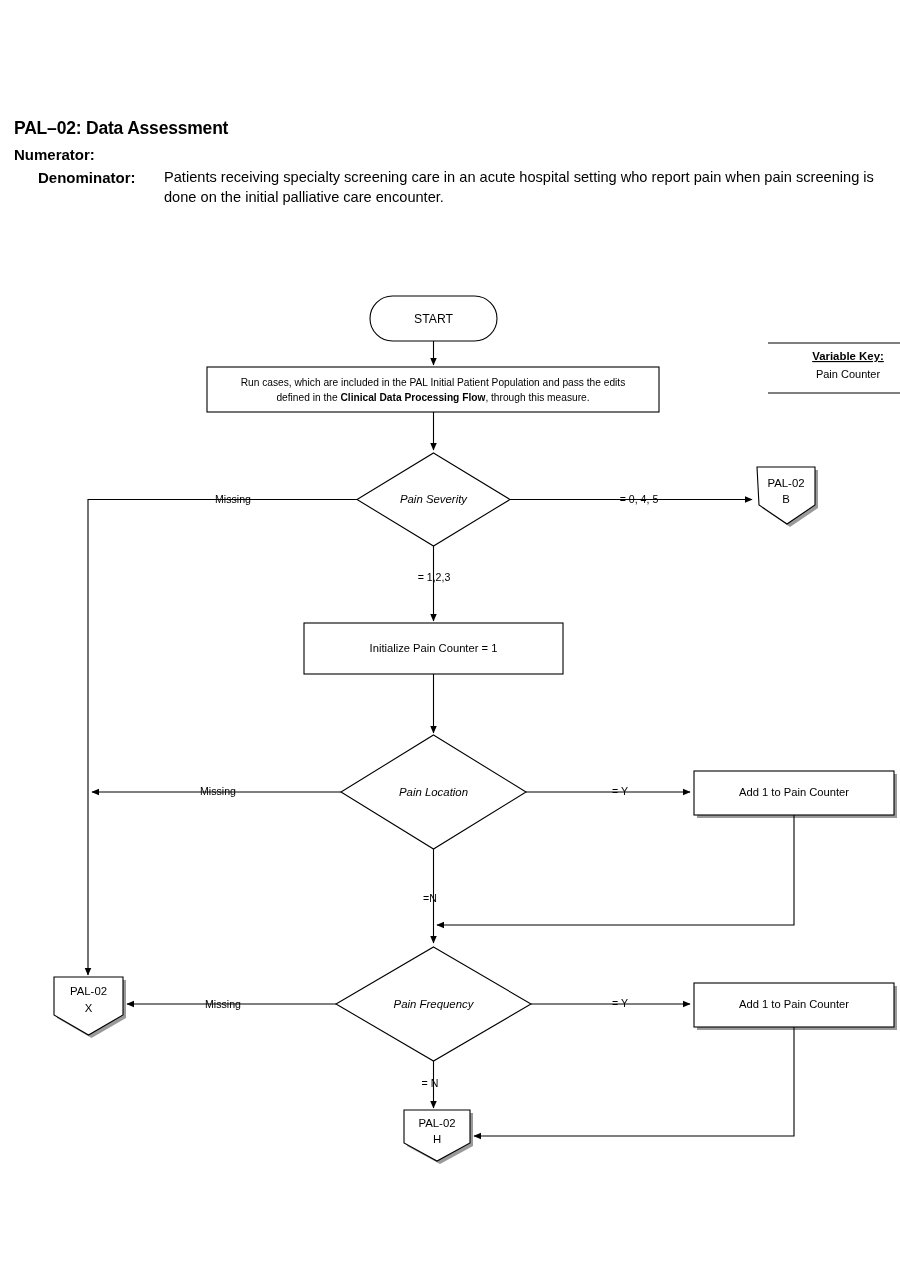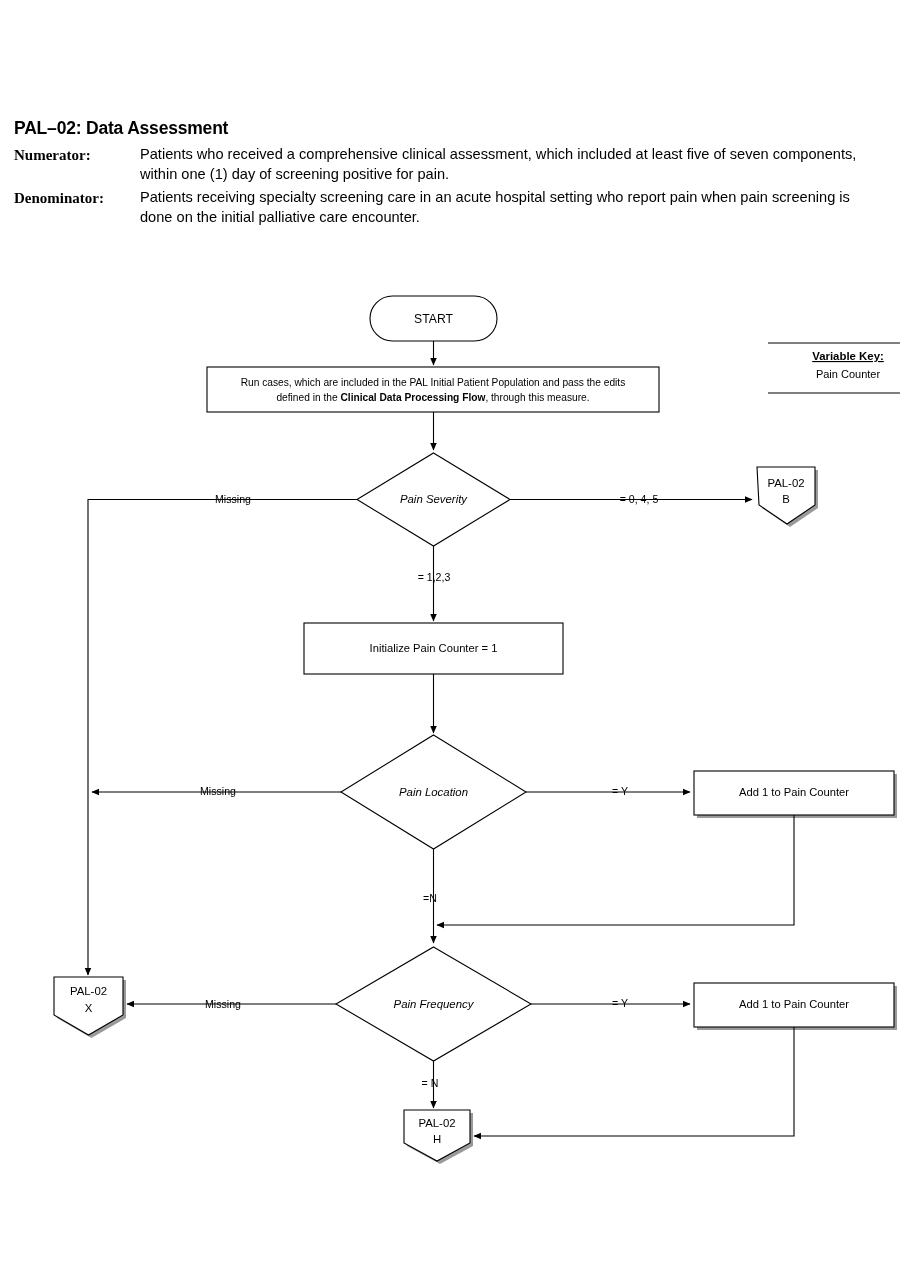--- a/index.html
+++ b/index.html
@@ -34,24 +34,23 @@
     display: flex;
     align-items: flex-start;
     margin-bottom: 3px;
   }
   .def-label {
     font-size: 15px;
     font-weight: bold;
     white-space: nowrap;
     flex: 0 0 auto;
     line-height: 1.35;
-    font-family: Liberation Serif, serif;
   }
   .def-label.numerator { width: 126px; }
-  .def-label.denominator { width: 126px; }
+  .def-label.denominator { width: 126px; margin-left: 24px; }
   .def-text {
     font-size: 14.6px;
     line-height: 1.36;
     flex: 1 1 auto;
   }
 
   
   #flow-canvas {
     position: absolute;
     left: 0;
@@ -112,24 +111,20 @@
   }
 </style>
 </head>
 <body>
 
 <div id="header">
   <div id="measure-title">PAL–02: Data Assessment</div>
 
   <div class="def-row">
     <div class="def-label numerator">Numerator:</div>
-    <div class="def-text">
-      <span>Patients who received a comprehensive clinical assessment, which included at least five of seven</span>
-      <span>components, within one (1) day of screening positive for pain.</span>
-    </div>
   </div>
 
   <div class="def-row">
     <div class="def-label denominator">Denominator:</div>
     <div class="def-text">
       <span>Patients receiving specialty screening care in an acute hospital setting who report pain when pain</span>
       <span>screening is done on the initial palliative care encounter.</span>
     </div>
   </div>
 </div>

